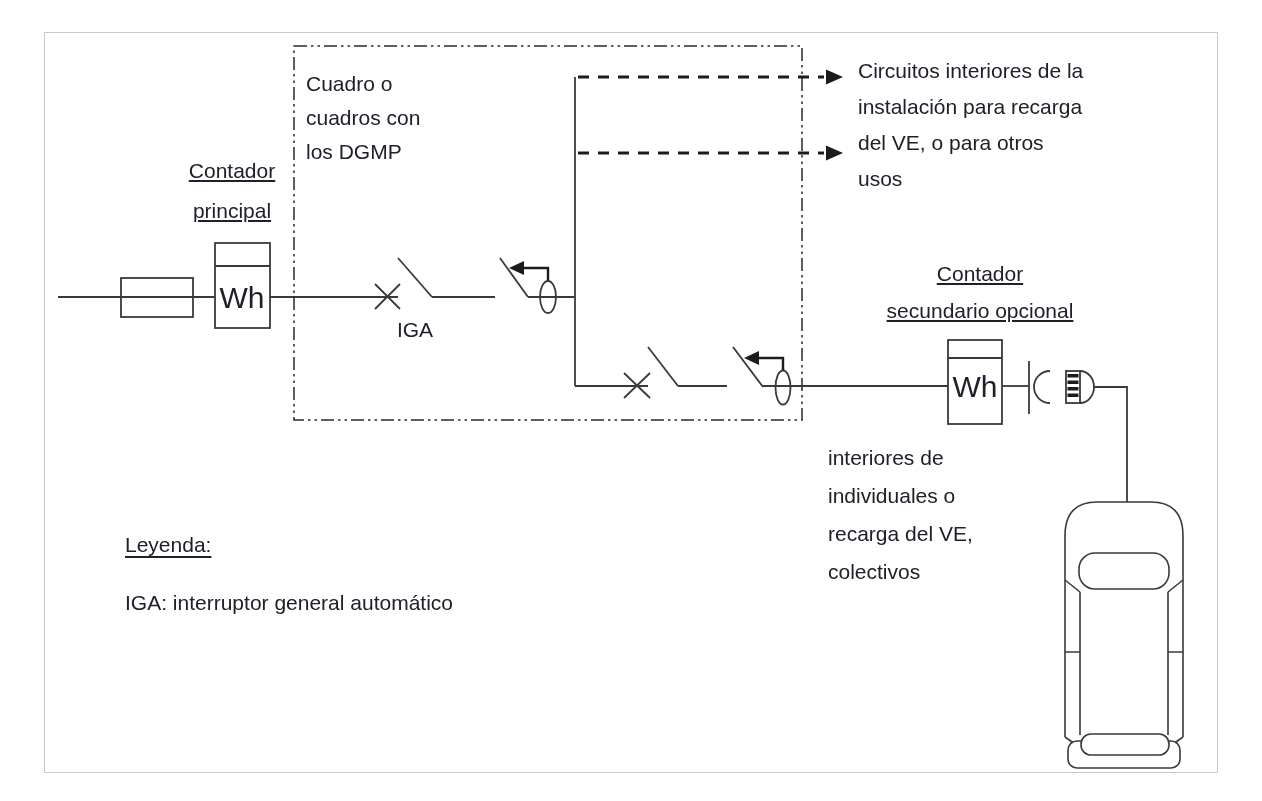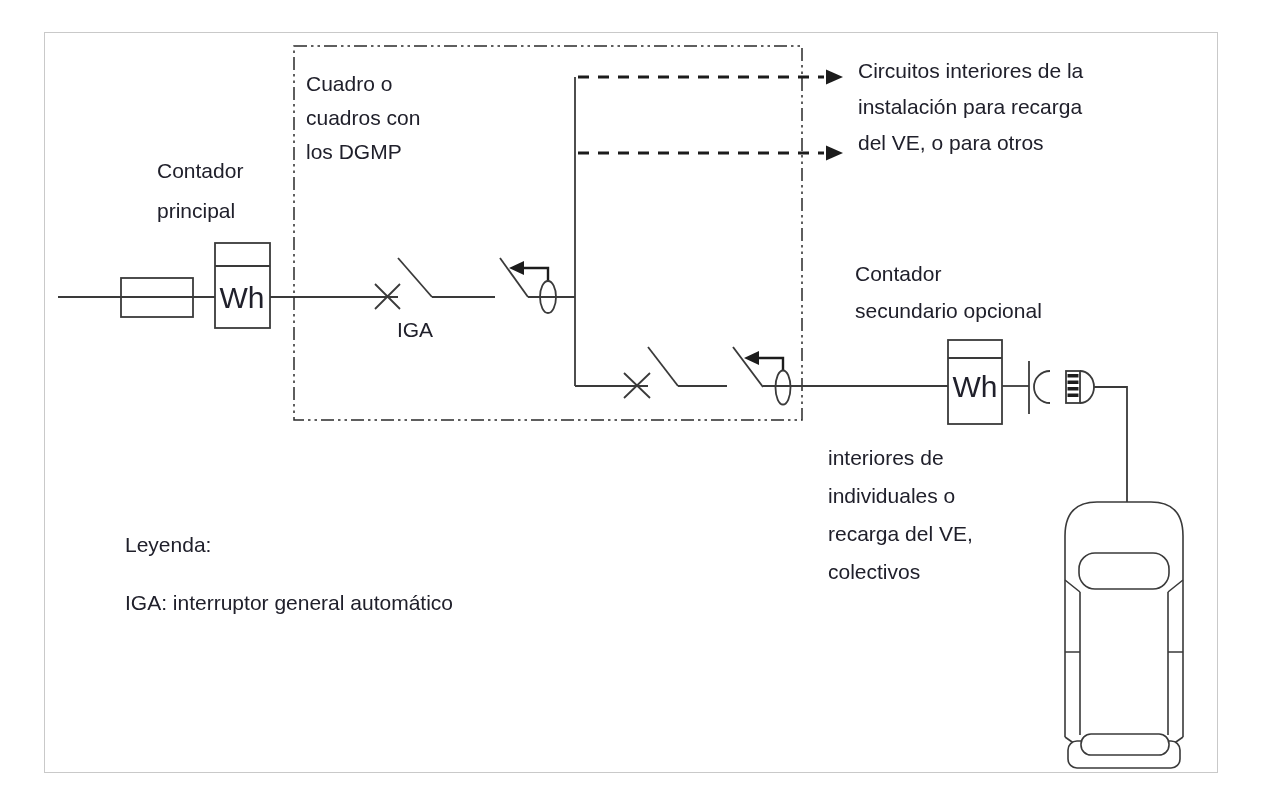--- a/index.html
+++ b/index.html
@@ -3,22 +3,22 @@
 <meta charset="utf-8">
 <style>
   html,body{margin:0;padding:0;background:#ffffff;}
   .canvas{
     position:relative;width:1262px;height:801px;background:#ffffff;
     font-family:"Liberation Sans", sans-serif;color:#20202b;overflow:hidden;
   }
   .frame{position:absolute;left:44px;top:32px;width:1172px;height:739px;border:1px solid #c9c9c9;}
   .diagram-svg{position:absolute;left:0;top:0;}
   .lbl{position:absolute;font-size:21px;color:#20202b;white-space:nowrap;}
-  .center{}
-  .legend-title{text-underline-offset:4px;text-align:center;}
+  .center{text-align:center;text-decoration:underline;}
+  .legend-title{text-decoration:underline;text-underline-offset:4px;text-align:center;}
   svg text{font-family:"Liberation Sans",sans-serif;fill:#20202b;}
 </style>
 </head>
 <body>
 
 <div class="canvas">
   <div class="frame"></div>
 
   <svg class="diagram-svg" width="1262" height="801" viewBox="0 0 1262 801" fill="none" stroke="#3a3a3a" stroke-width="1.8">
 
@@ -125,20 +125,21 @@
   <div class="lbl" style="left:306px;top:67px;line-height:34px">
     <div>Cuadro o</div>
     <div>cuadros con</div>
     <div>los DGMP</div>
   </div>
 
   <div class="lbl" style="left:858px;top:53px;line-height:36px">
     <div>Circuitos interiores de la</div>
     <div>instalación para recarga</div>
     <div>del VE, o para otros</div>
+    <div>usos</div>
   </div>
 
   <div class="lbl center" style="left:855px;top:255px;width:250px;line-height:37px">
     <div>Contador</div>
     <div>secundario opcional</div>
   </div>
 
   <div class="lbl" style="left:828px;top:439px;line-height:38px">
     <div>interiores de</div>
     <div>individuales o</div>

